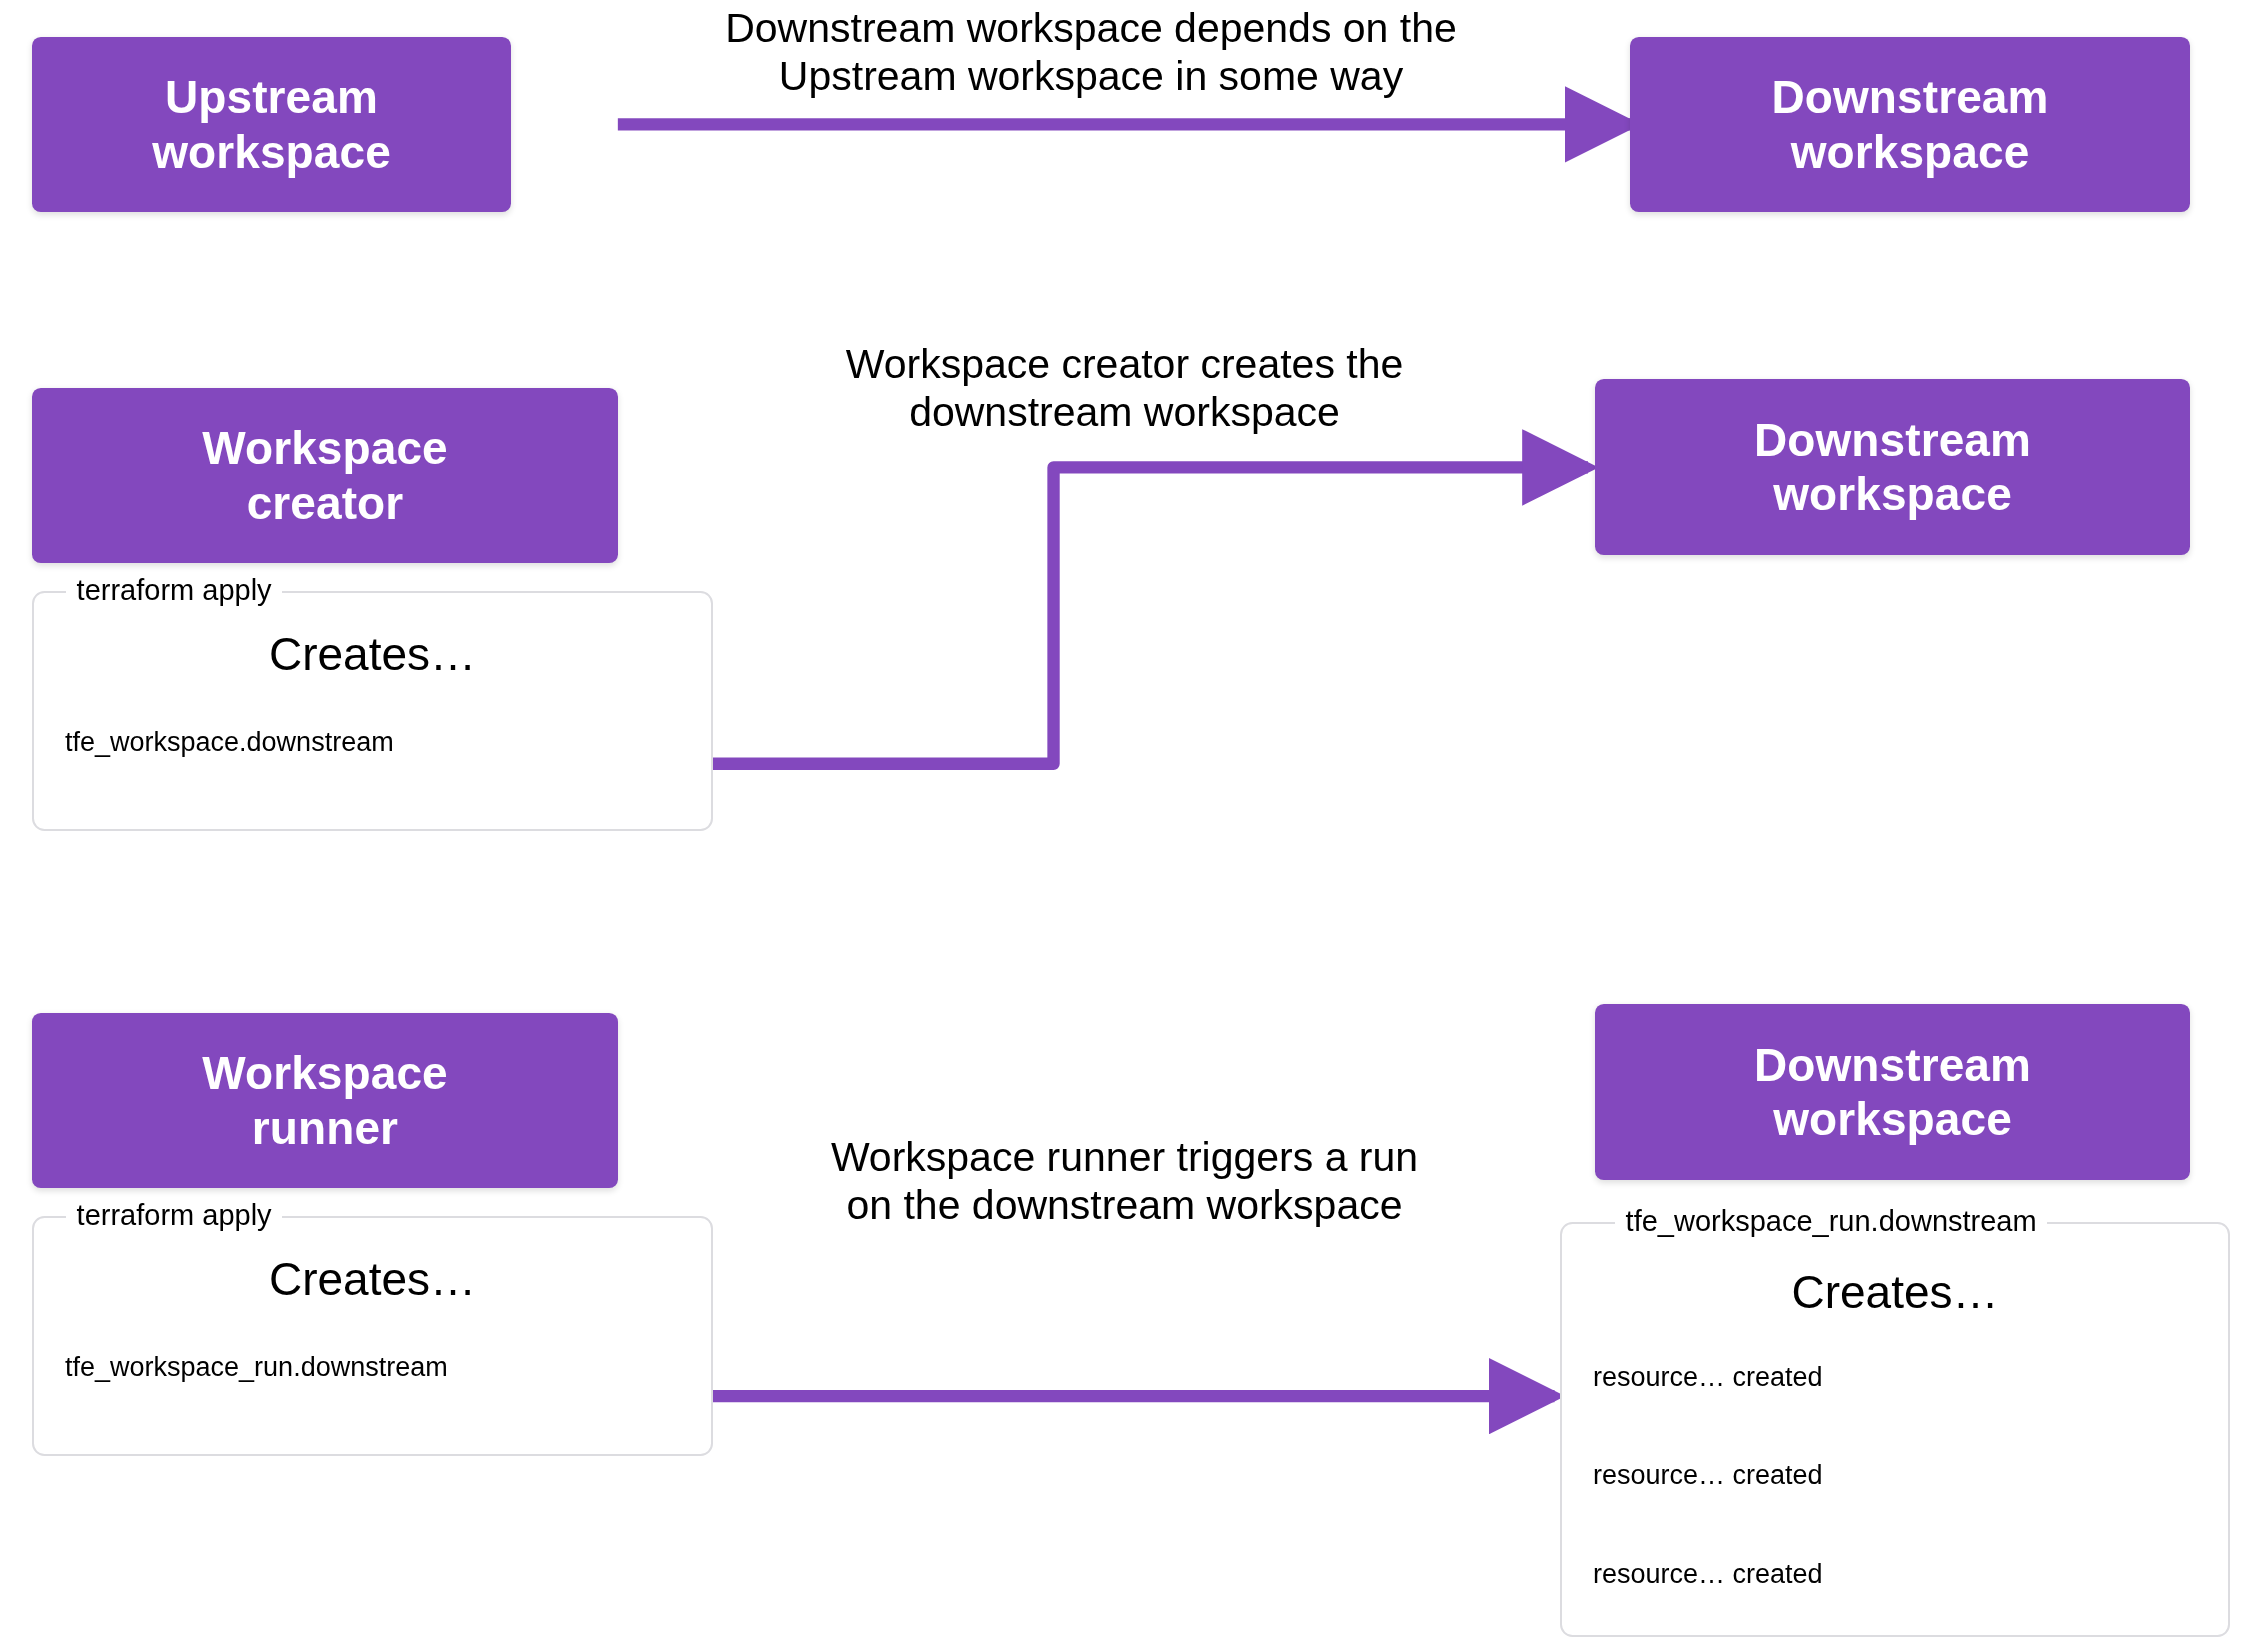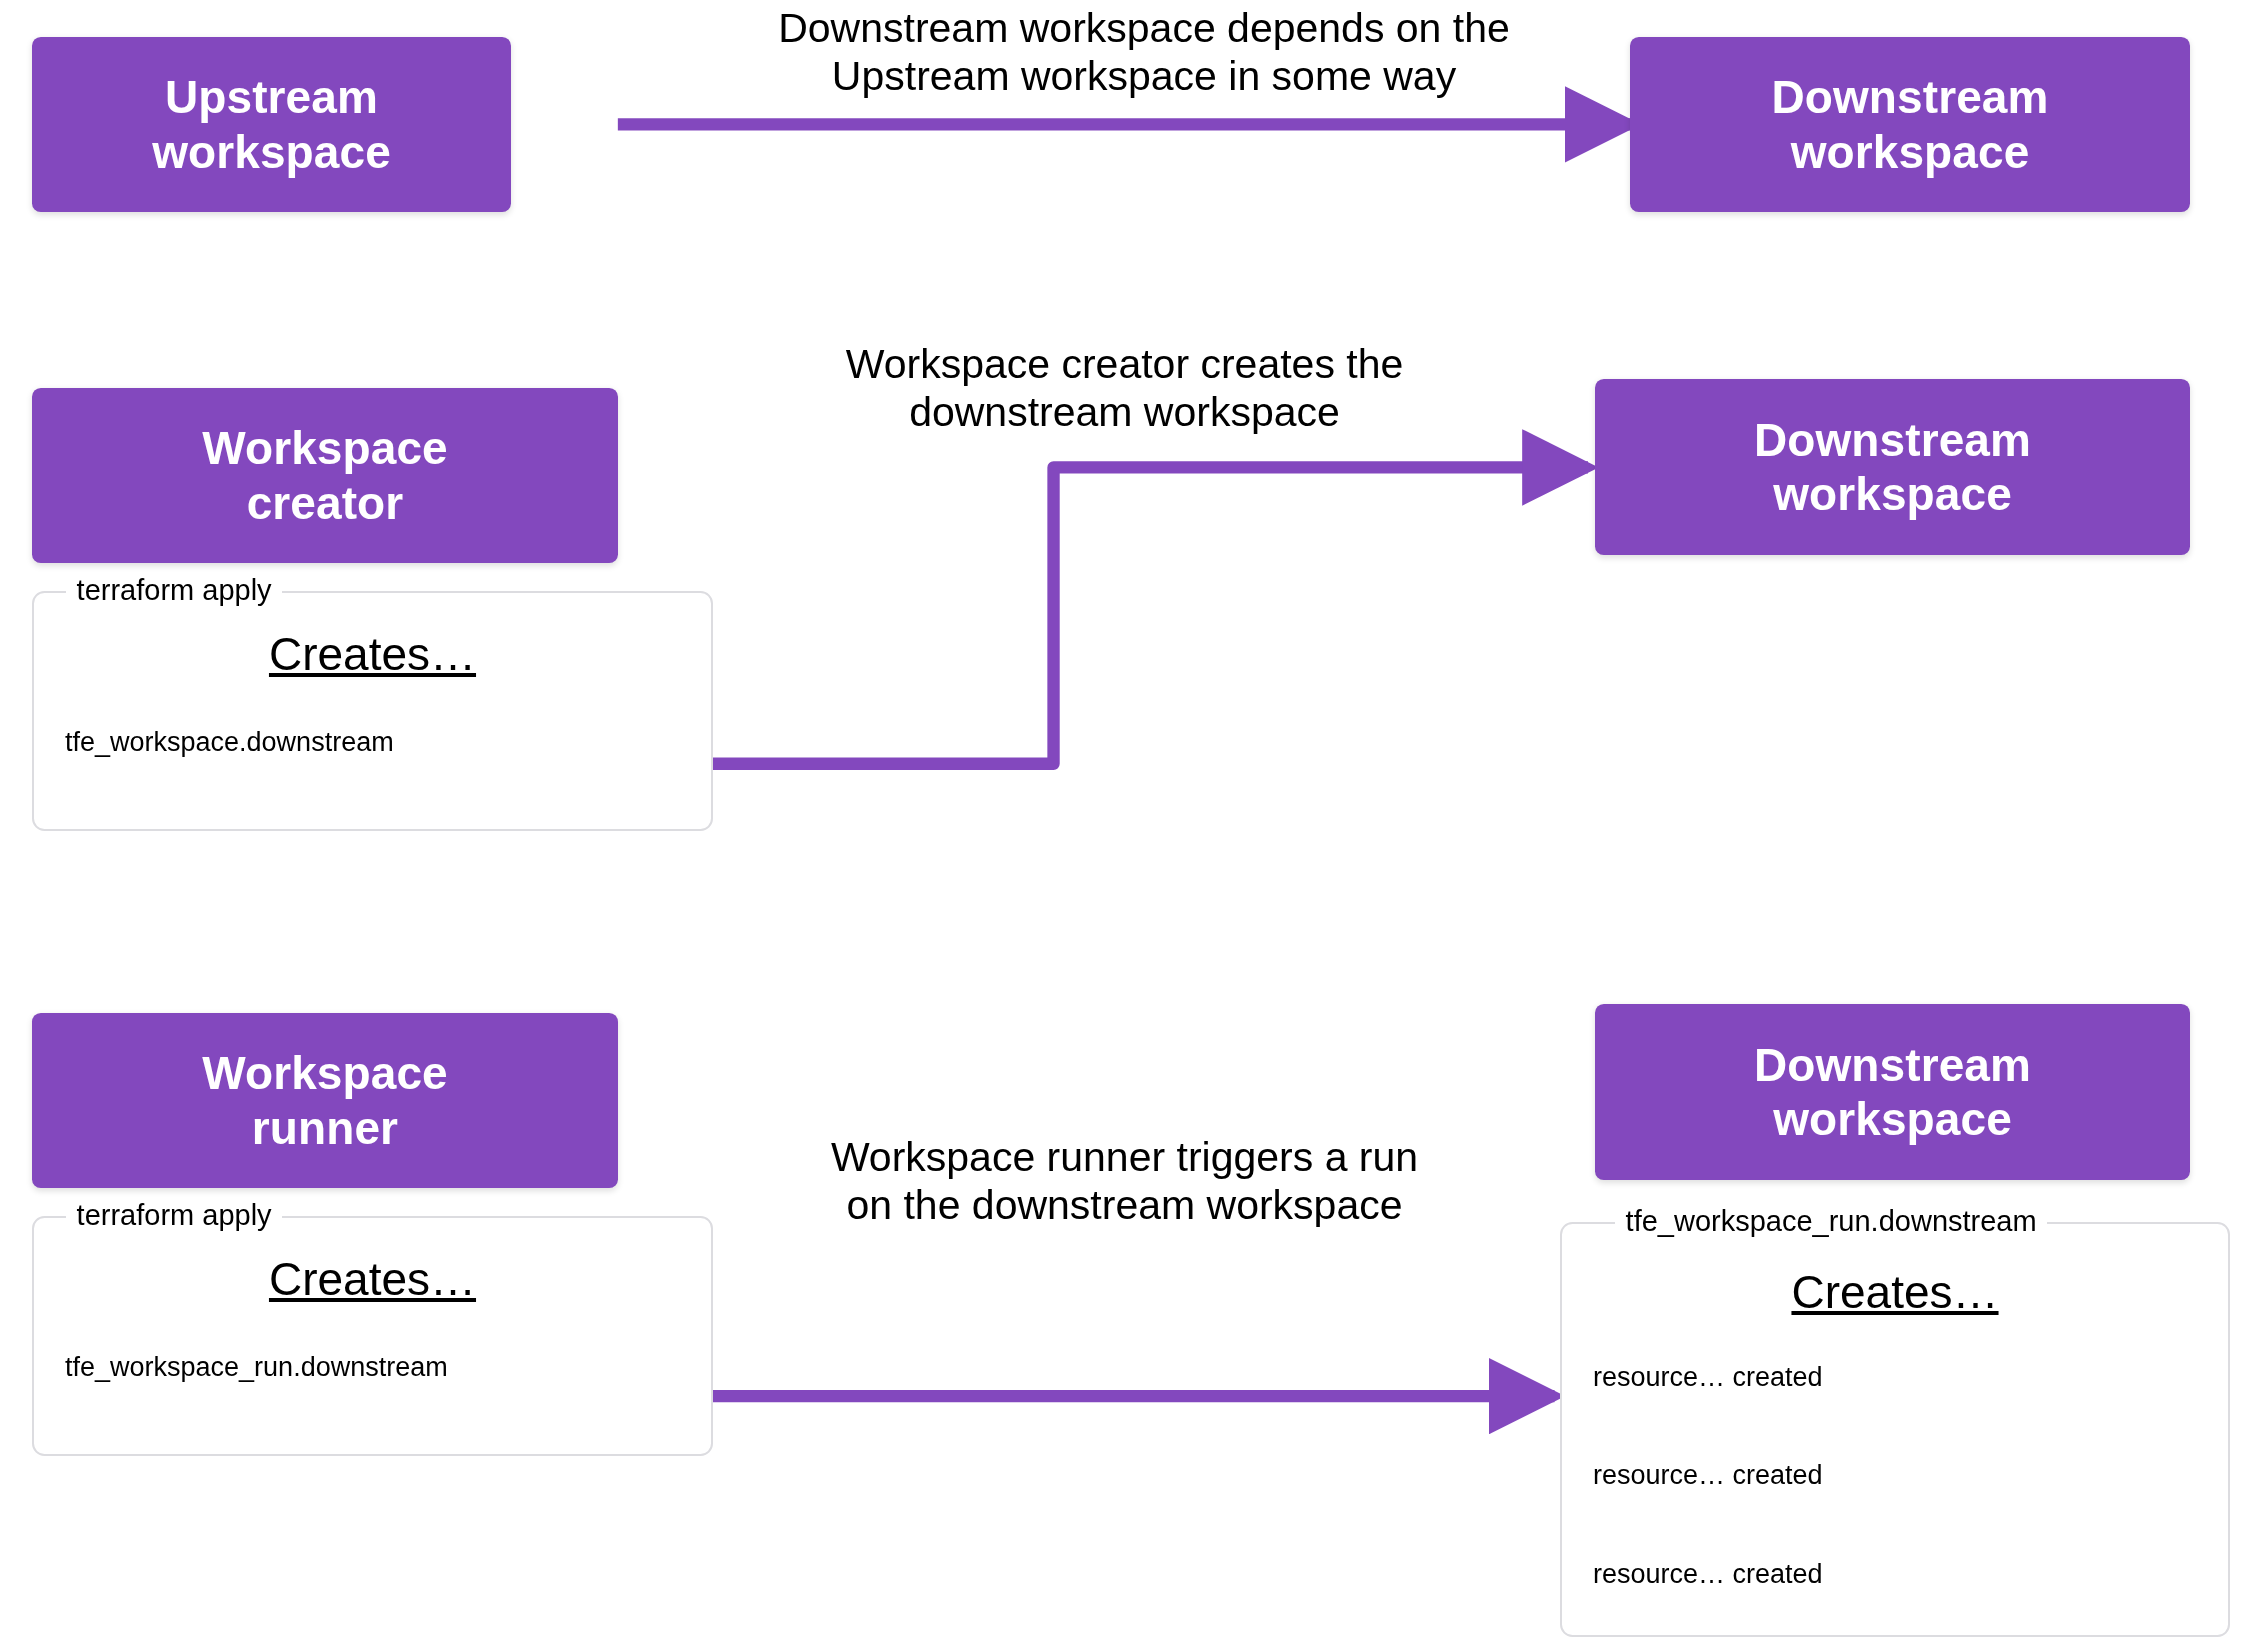--- a/index.html
+++ b/index.html
@@ -70,21 +70,20 @@
     color: #000000;
     white-space: nowrap;
   }
   .panel-heading {
     position: absolute;
     left: 0;
     right: 0;
     text-align: center;
     font-size: 46px;
     color: #000000;
-    text-decoration: underline;
   }
   .panel-row {
     position: absolute;
     left: 31px;
     font-size: 27px;
     color: #000000;
     white-space: nowrap;
   }
 
   
@@ -120,21 +119,21 @@
     <g>
       <path d="M 618 1583 L 1762 1583" stroke="#8348be" stroke-width="14" fill="none" marker-end="url(#ah)"></path>
     </g>
   </svg>
 
   <div class="node" style="left:32px; top:37px; width:479px; height:175px;">
     <div class="node-label">Upstream
 workspace</div>
   </div>
 
-  <div class="caption" style="left:681px; top:5.3px; width:926px;">Downstream workspace depends on the
+  <div class="caption" style="left:628px; top:5.3px; width:926px;">Downstream workspace depends on the
 Upstream workspace in some way</div>
 
   <div class="node" style="left:1630px; top:37px; width:560px; height:175px;">
     <div class="node-label">Downstream
 workspace</div>
   </div>
 
   <div class="node" style="left:32px; top:388px; width:586px; height:175px;">
     <div class="node-label">Workspace
 creator</div>

